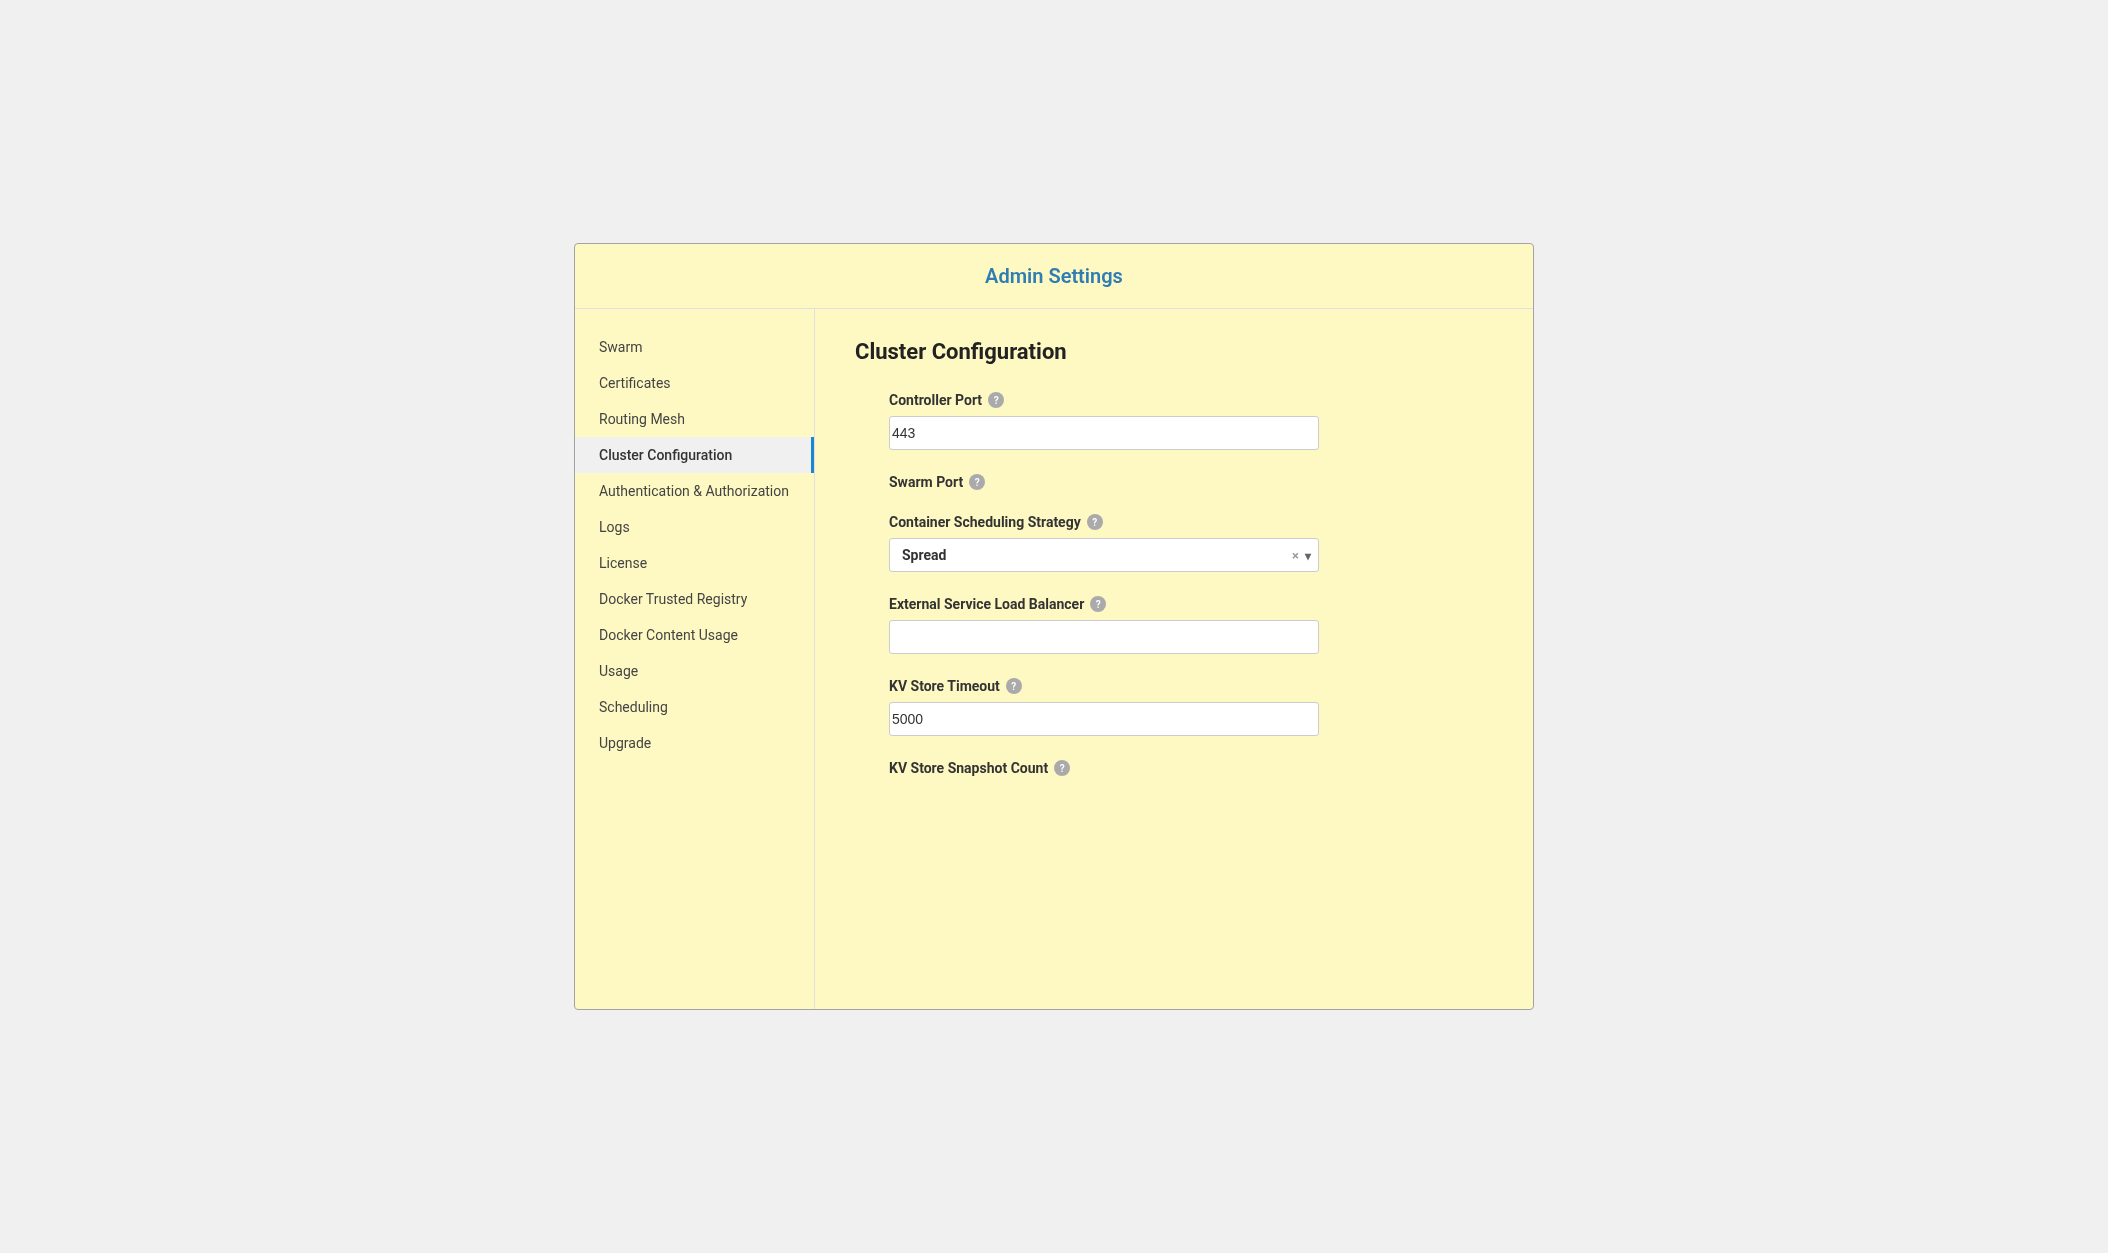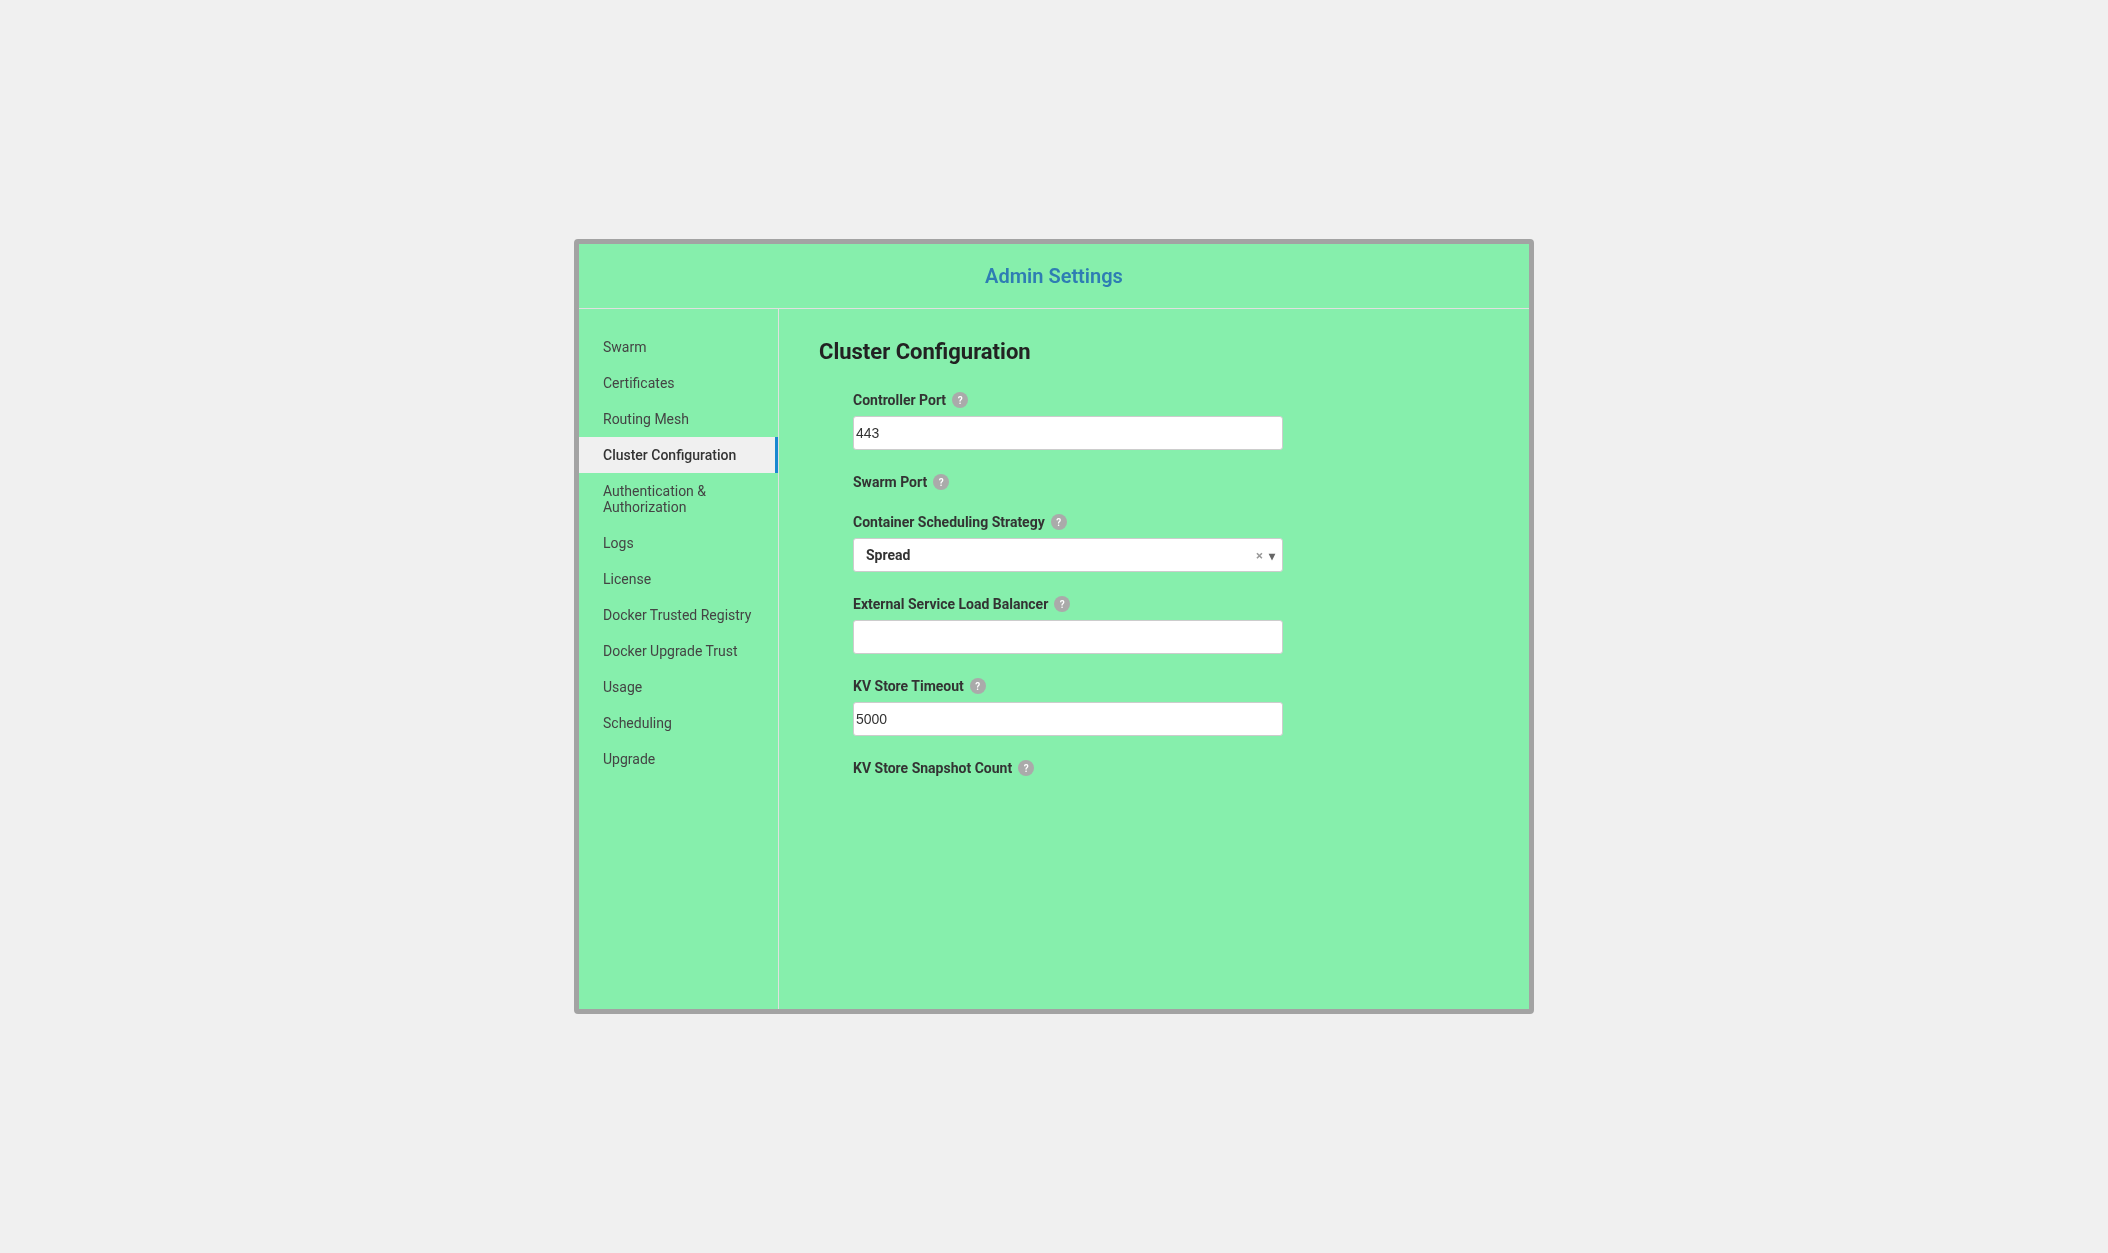--- a/index.html
+++ b/index.html
@@ -13,22 +13,22 @@
       font-family: -apple-system, BlinkMacSystemFont, "Segoe UI", Roboto, Helvetica, Arial, sans-serif;
       display: flex;
       justify-content: center;
       align-items: center;
       min-height: 100vh;
       padding: 20px;
     }
 
     .container {
       width: 960px;
-      background: #86efac;
-      border: 5px solid #a3a3a3;
+      background: #fef9c3;
+      border: 1px solid #a3a3a3;
       border-radius: 4px;
       overflow: hidden;
     }
 
     .header {
       padding: 20px 24px;
       border-bottom: 1px solid #e0e0e0;
       text-align: center;
     }
 
@@ -37,21 +37,21 @@
       font-weight: 600;
       color: #2e7db3;
     }
 
     .body {
       display: flex;
       min-height: 700px;
     }
 
     .sidebar {
-      width: 200px;
+      width: 240px;
       border-right: 1px solid #e0e0e0;
       padding: 20px 0;
       flex-shrink: 0;
     }
 
     .sidebar-item {
       padding: 10px 24px;
       font-size: 14px;
       color: #444;
       cursor: pointer;
@@ -184,21 +184,21 @@
     <nav class="sidebar">
 
     <div class="sidebar-item">Swarm</div>
         <div class="sidebar-item">Certificates</div>
         <div class="sidebar-item">Routing Mesh</div>
         <div class="sidebar-item active">Cluster Configuration</div>
         <div class="sidebar-item">Authentication &amp; Authorization</div>
         <div class="sidebar-item">Logs</div>
         <div class="sidebar-item">License</div>
         <div class="sidebar-item">Docker Trusted Registry</div>
-        <div class="sidebar-item">Docker Upgrade Trust</div>
+        <div class="sidebar-item">Docker Content Usage</div>
         <div class="sidebar-item">Usage</div>
         <div class="sidebar-item">Scheduling</div>
         <div class="sidebar-item">Upgrade</div>
       </nav>
 
     <main class="main-content">
       <h1 class="page-title">Cluster Configuration</h1>
 
     <div class="form-group"><label class="form-label">Controller Port <span class="help-icon">?</span></label><input type="text" class="form-input" value="443" style=""></div>
         <div class="form-group"><label class="form-label">Swarm Port <span class="help-icon">?</span></label></div>

